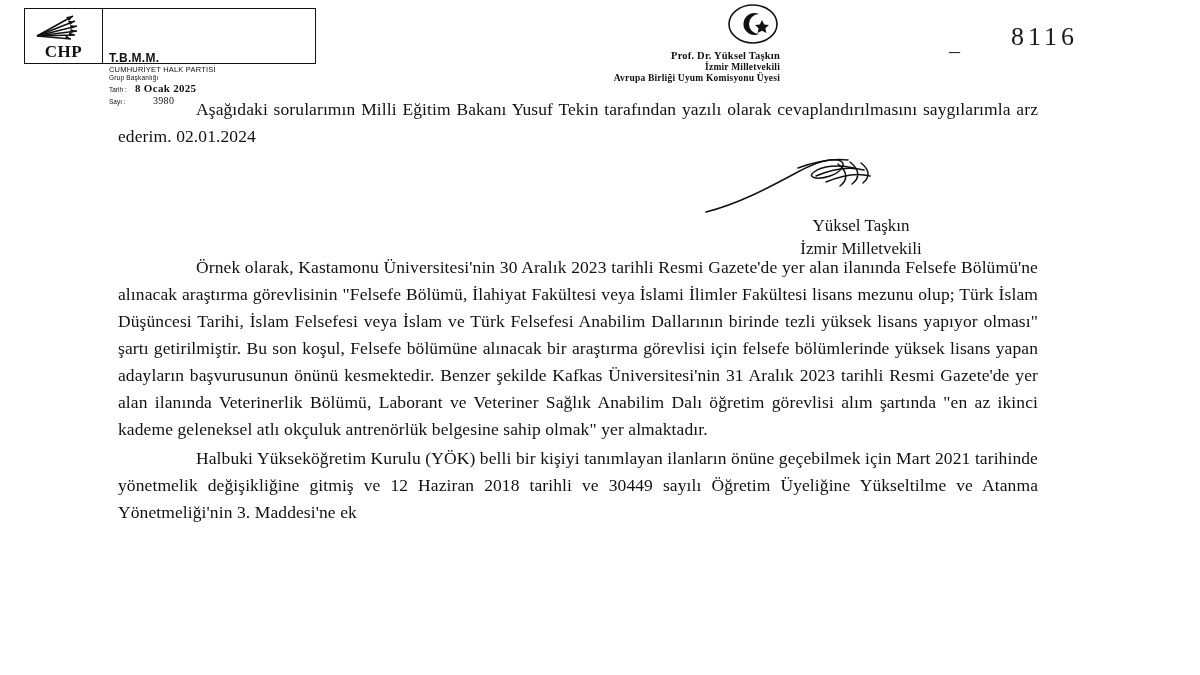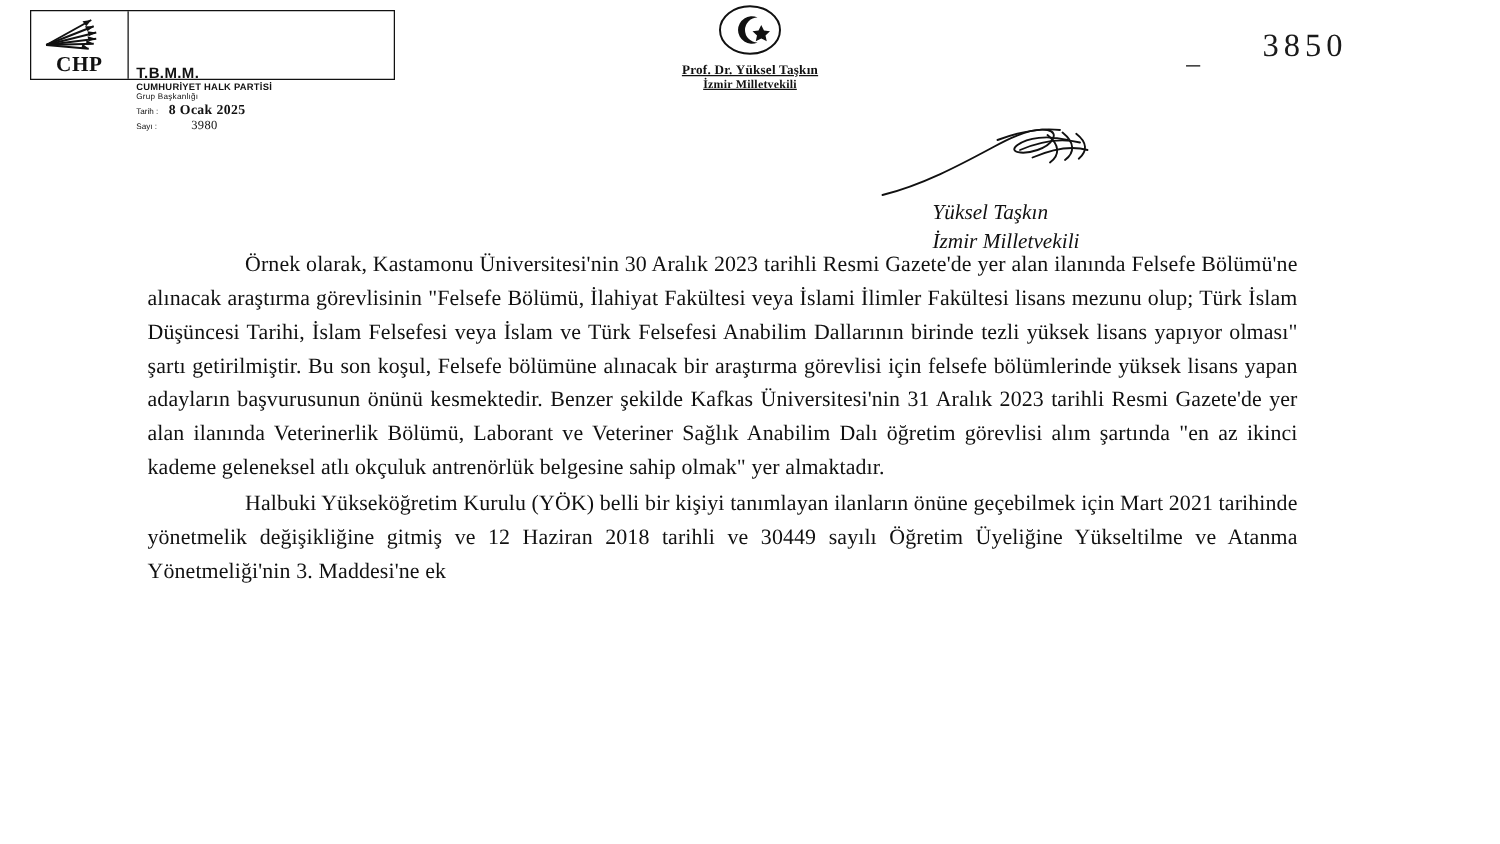--- a/index.html
+++ b/index.html
@@ -79,21 +79,20 @@
     font-size: 12px;
     line-height: 13px;
     letter-spacing: 0.3px;
     margin-top: 41px;
   }
   .lh-sub {
     font-family: "Liberation Sans", sans-serif;
     font-size: 7.5px;
     line-height: 9px;
     letter-spacing: 0.2px;
-    font-weight: bold;
   }
   .lh-sub2 {
     font-family: "Liberation Sans", sans-serif;
     font-size: 6.5px;
     line-height: 8px;
     letter-spacing: 0.2px;
     margin-bottom: 1px;
   }
   .lh-row {
     display: flex;
@@ -118,22 +117,21 @@
     font-size: 10px;
     padding-left: 18px;
   }
 
   
   .center-block {
     position: absolute;
     left: 420px;
     top: 4px;
     width: 360px;
-    text-align: center;
-    text-decoration: underline;
+    text-align: right;
   }
   .emblem {
     display: block;
     margin: 0 auto 2px auto;
   }
   .dep-name {
     font-family: "Liberation Serif", serif;
     font-weight: bold;
     font-size: 10.5px;
     line-height: 12px;
@@ -204,24 +202,24 @@
   }
   .signature {
     position: absolute;
     right: 150px;
     top: 2px;
   }
   .sig-name {
     position: absolute;
     right: 62px;
     top: 62px;
+    text-align: center;
     width: 230px;
     font-size: 17px;
     line-height: 23px;
-    font-style: italic;
   }
 
   .block-2 { margin-top: 6px; }
 </style>
 </head>
 <body>
 
 <div class="page">
 
   <div class="header">
@@ -268,29 +266,31 @@
     <div class="center-block">
       <div class="emblem">
         <svg width="54" height="40" viewBox="0 0 54 40">
           <ellipse cx="27" cy="20" rx="24" ry="19" fill="none" stroke="#111" stroke-width="1.6"></ellipse>
           <path d="M33 10 A11 11 0 1 0 33 30 A9 9 0 1 1 33 10 Z" fill="#111"></path>
           <polygon points="36,16 38.2,20.4 43,21 39.4,24.3 40.4,29 36,26.7 31.6,29 32.6,24.3 29,21 33.8,20.4" fill="#111"></polygon>
         </svg>
       </div>
       <div class="dep-name">Prof. Dr. Yüksel Taşkın</div>
       <div class="dep-role">İzmir Milletvekili</div>
+      <div class="dep-comm">Avrupa Birliği Uyum Komisyonu Üyesi</div>
     </div>
 
     <div class="doc-dash">_</div>
-    <div class="doc-no">3850</div>
+    <div class="doc-no">8116</div>
   </div>
 
   <div class="body-wrap">
 
 
+    <p class="para">Aşağıdaki sorularımın Milli Eğitim Bakanı Yusuf Tekin tarafından yazılı olarak cevaplandırılmasını saygılarımla arz ederim. 02.01.2024</p>
 
     <div class="sig-area">
       <div class="signature">
         <svg width="190" height="62" viewBox="0 0 190 62">
           <g fill="none" stroke="#111" stroke-width="1.5" stroke-linecap="round">
             <path d="M8 58 C40 50 70 34 96 20 C112 11 128 4 140 6 C150 8 144 18 132 22 C120 26 108 24 116 18 C124 12 140 10 156 14"></path>
             <path d="M100 14 C116 8 134 4 150 6"></path>
             <path d="M118 22 C132 16 150 12 166 16"></path>
             <path d="M128 28 C142 22 158 18 172 22"></path>
             <path d="M140 10 C150 18 150 26 142 32"></path>

